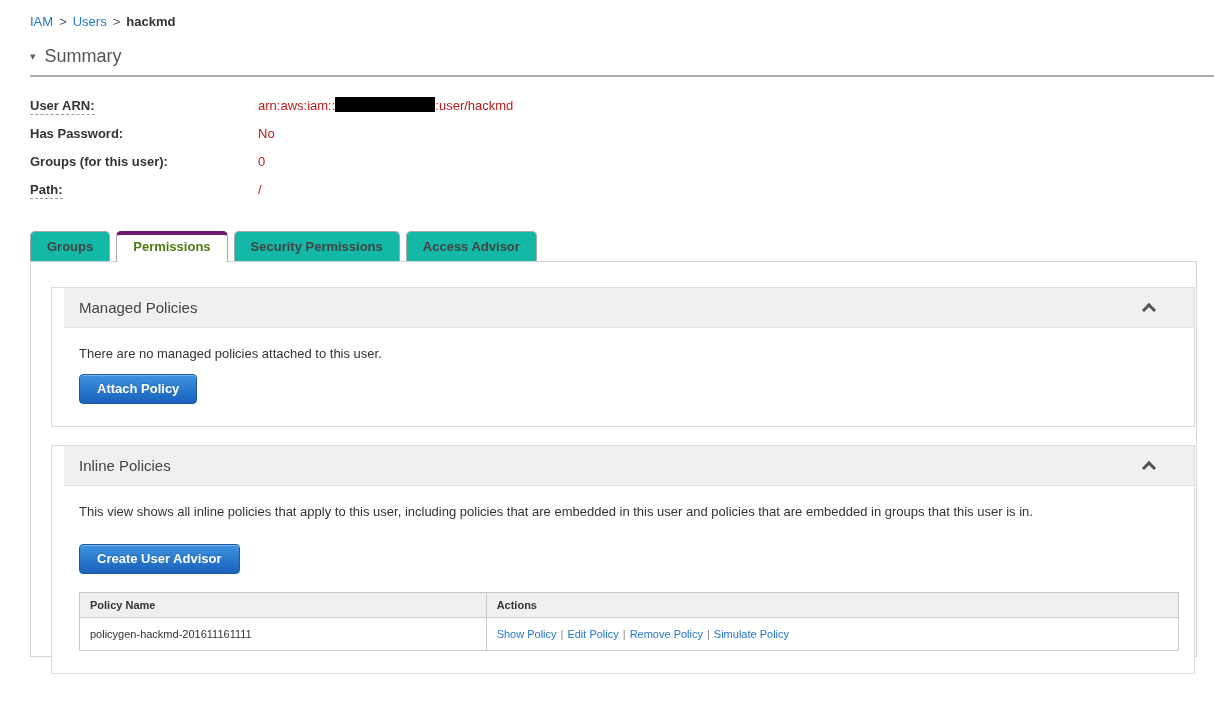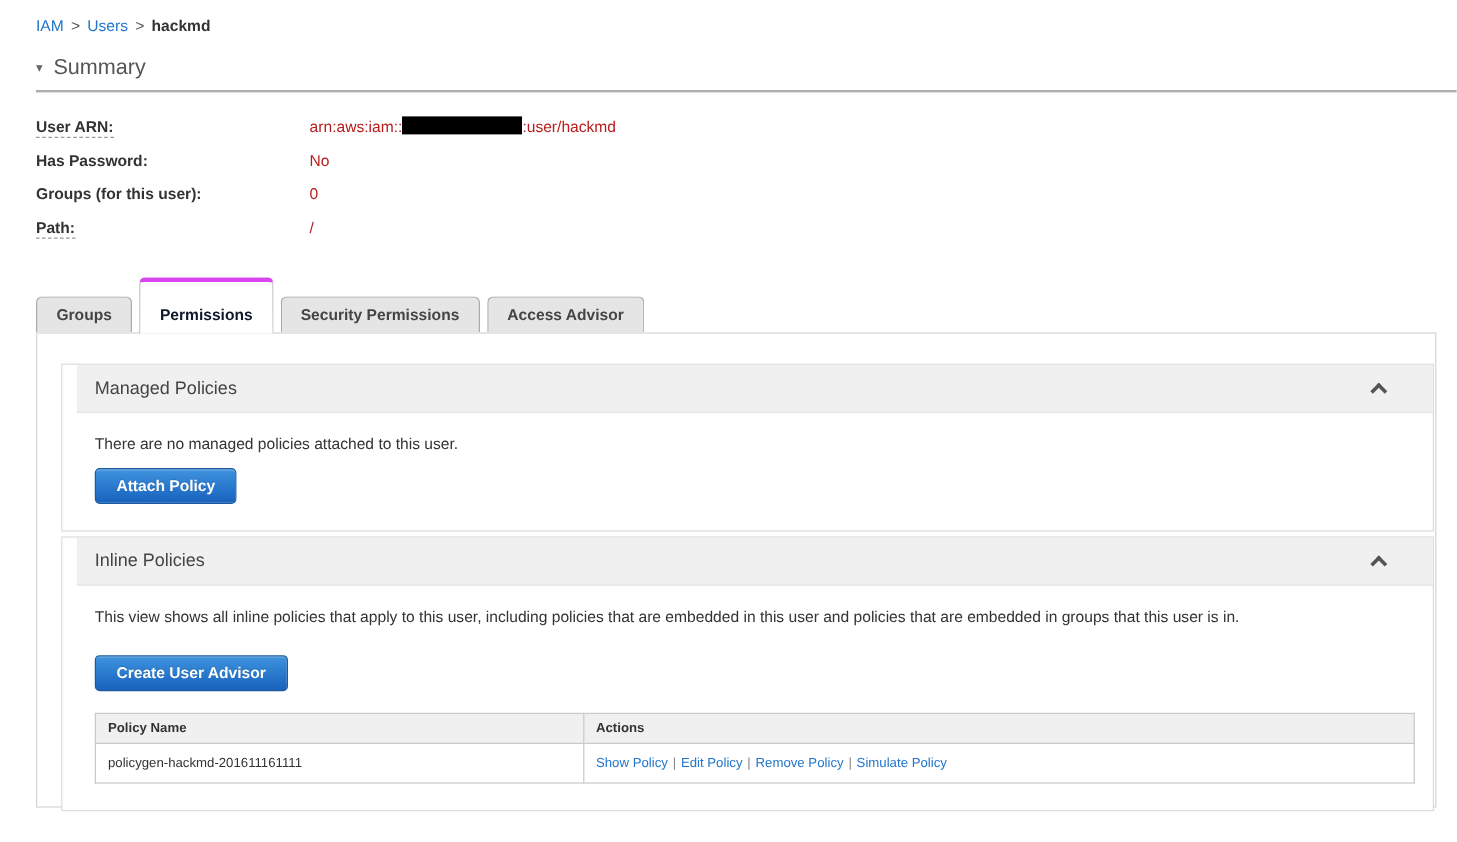--- a/index.html
+++ b/index.html
@@ -26,38 +26,38 @@
   .summary-fields { margin: 20px 0 0 30px; }
   .field-row { display: flex; margin-bottom: 11px; line-height: 17px; }
   .field-label { width: 228px; font-weight: bold; color: #333; }
   .dashed { border-bottom: 1px dashed #9a9a9a; padding-bottom: 1px; }
   .field-value { color: #b91c1c; }
   .redacted { display: inline-block; width: 100px; height: 15px; background: #000; vertical-align: -2px; }
 
   
   .tabs { display: flex; align-items: flex-end; margin: 33px 0 0 30px; position: relative; z-index: 2; }
   .tab {
-    background: #e5e5e5; border: 1px solid #a9a9a9; border-bottom: none;
+    background: #14b8a6; border: 1px solid #a9a9a9; border-bottom: none;
     border-radius: 5px 5px 0 0; padding: 7px 16px 7px; margin-right: 6px;
     font-weight: bold; font-size: 13px; color: #444; cursor: pointer; line-height: 15px;
   }
   .tab.active {
-    background: #fff; border-top: 4px solid #d946ef; padding-top: 20px;
-    padding-bottom: 8px; margin-bottom: -1px; position: relative; color: #0f172a;
+    background: #fff; border-top: 4px solid #701a75; padding-top: 4px;
+    padding-bottom: 8px; margin-bottom: -1px; position: relative; color: #4d7c0f;
   }
 
   
   .panel {
     margin: 0 17px 0 30px; border: 1px solid #d4d4d4; background: #fff;
     padding: 25px 1px 16px 20px; height: 396px;
   }
 
   
   .policy-section { border: 1px solid #dcdcdc; background: #fff; padding-left: 12px; }
-  .policy-section + .policy-section { margin-top: 4px; }
+  .policy-section + .policy-section { margin-top: 18px; }
   .section-header {
     position: relative; background: #f0f0f0; padding: 11px 15px;
     font-size: 15px; color: #444; border-bottom: 1px solid #e3e3e3; line-height: 17px;
   }
   .chevron-up {
     position: absolute; right: 40px; top: 17px; width: 10px; height: 10px;
     border-top: 3px solid #545454; border-right: 3px solid #545454;
     transform: rotate(-45deg); cursor: pointer;
   }
   .section-body { padding: 17px 15px 22px; }

